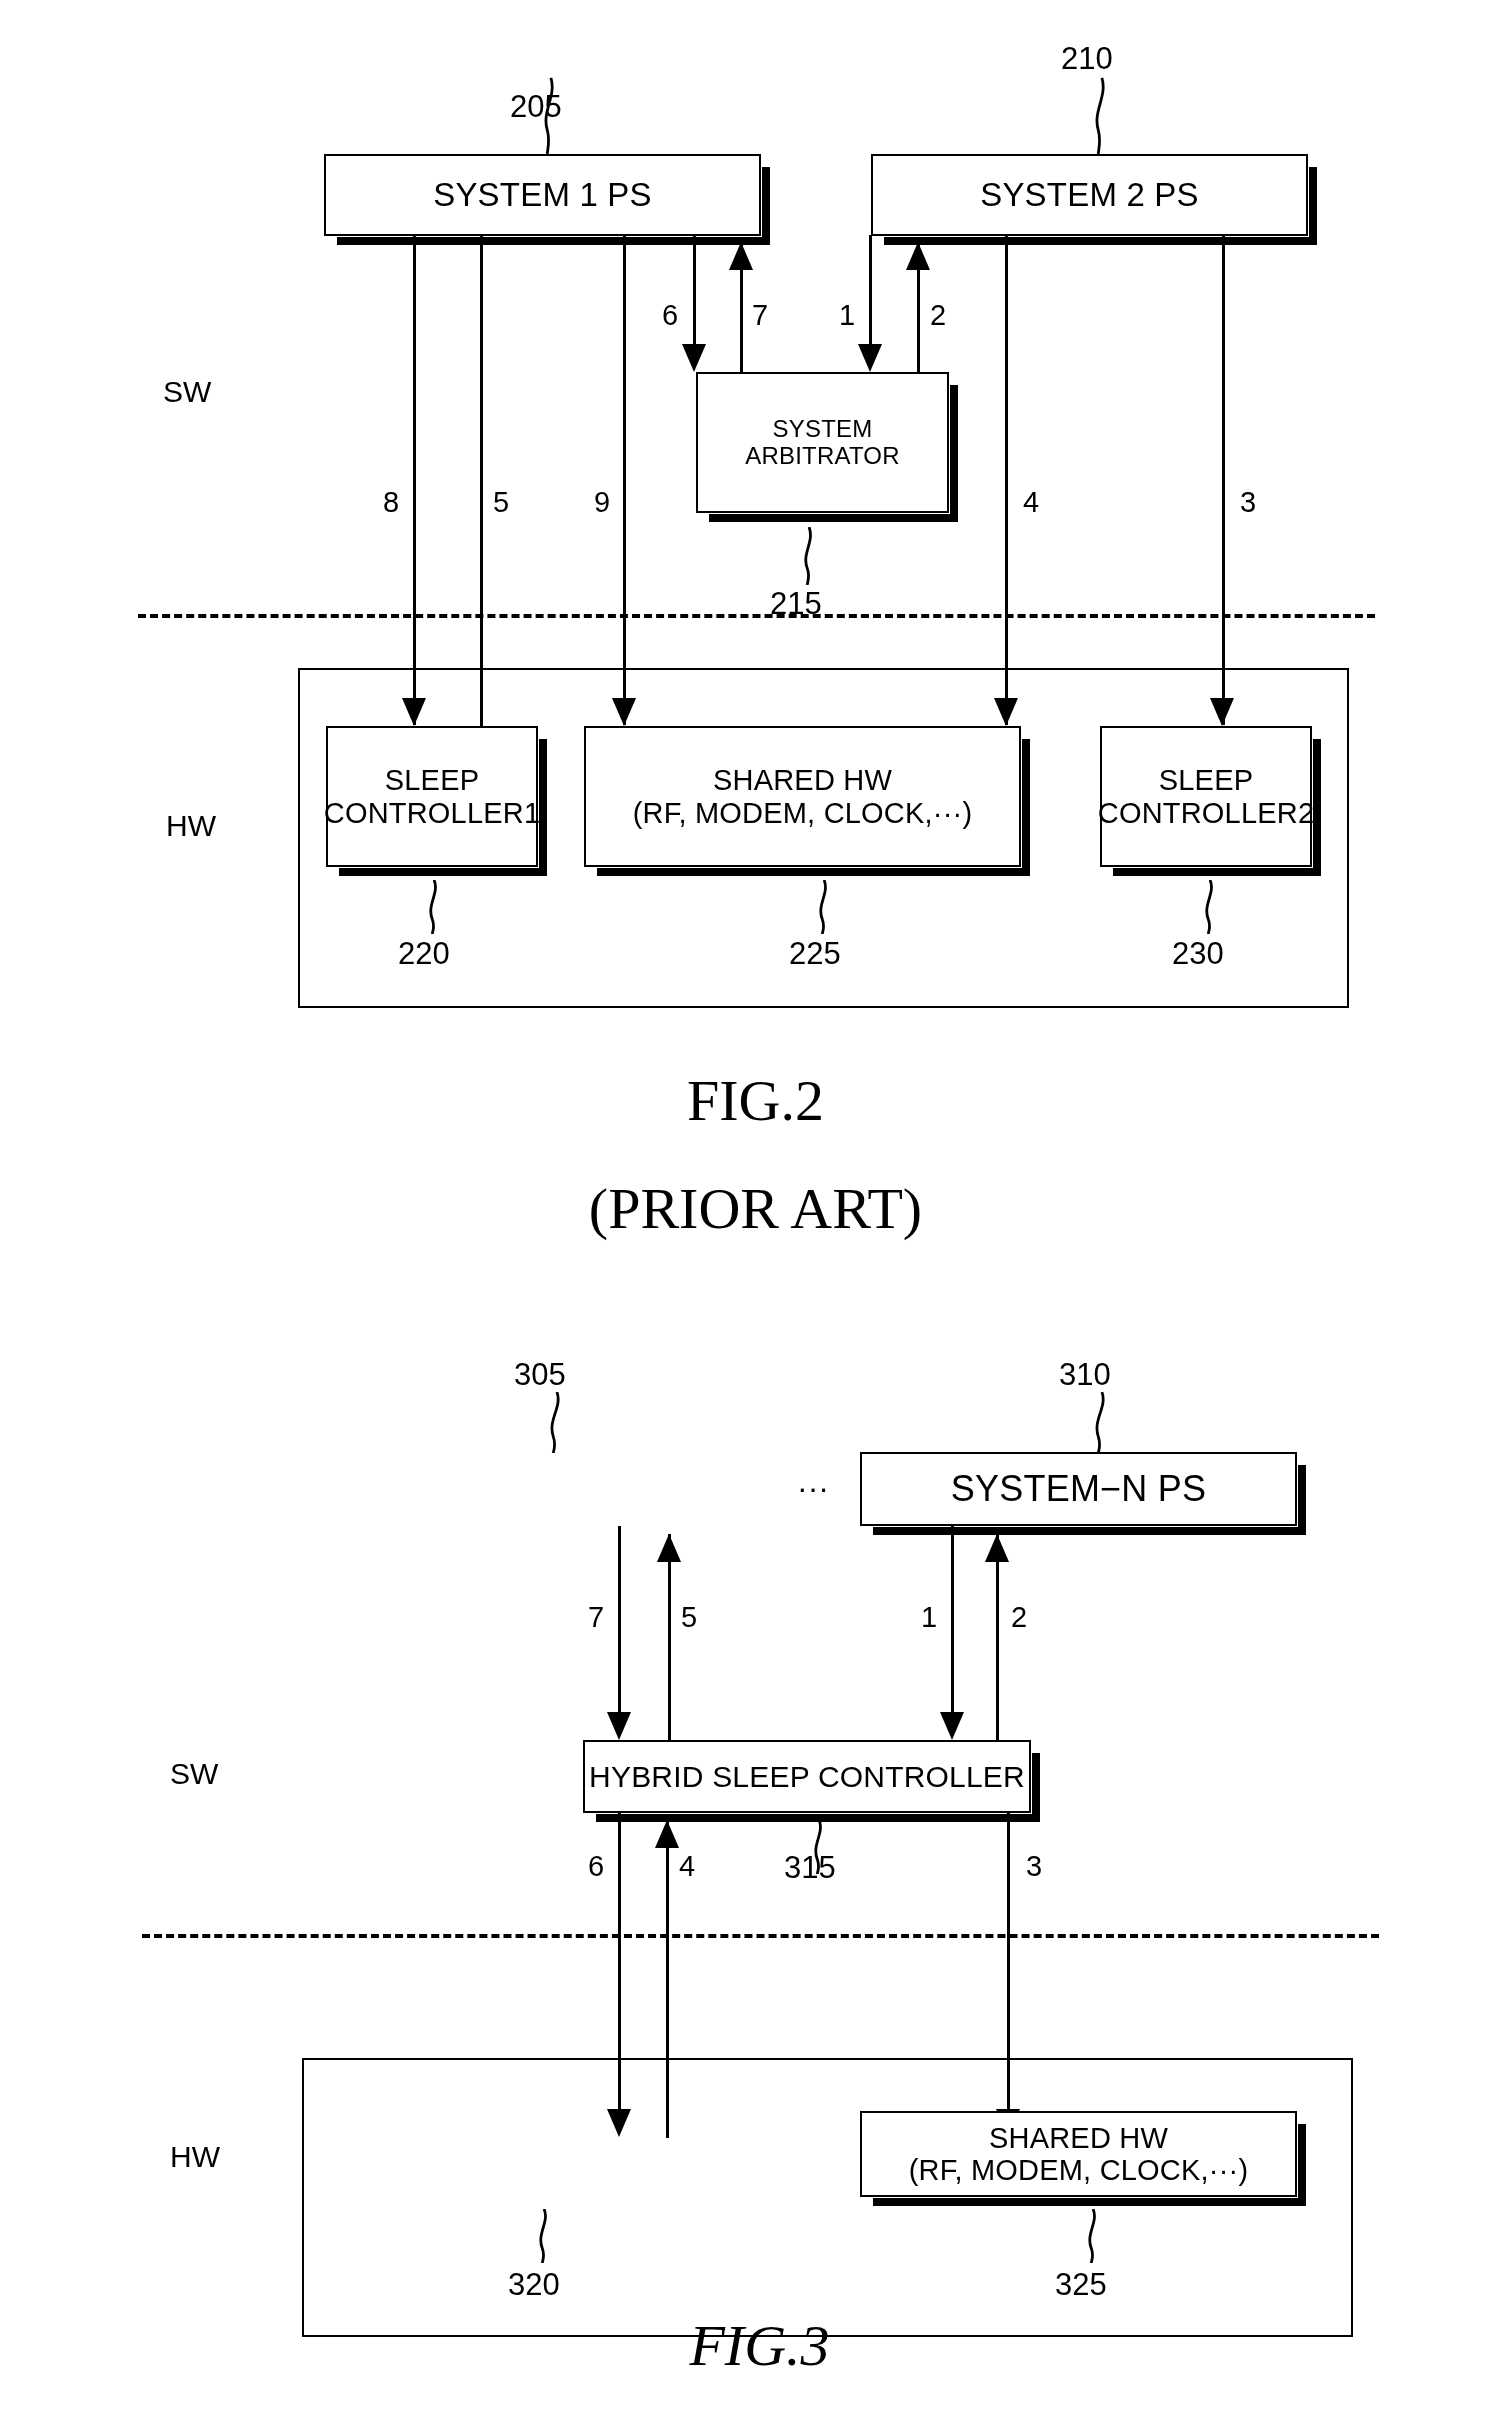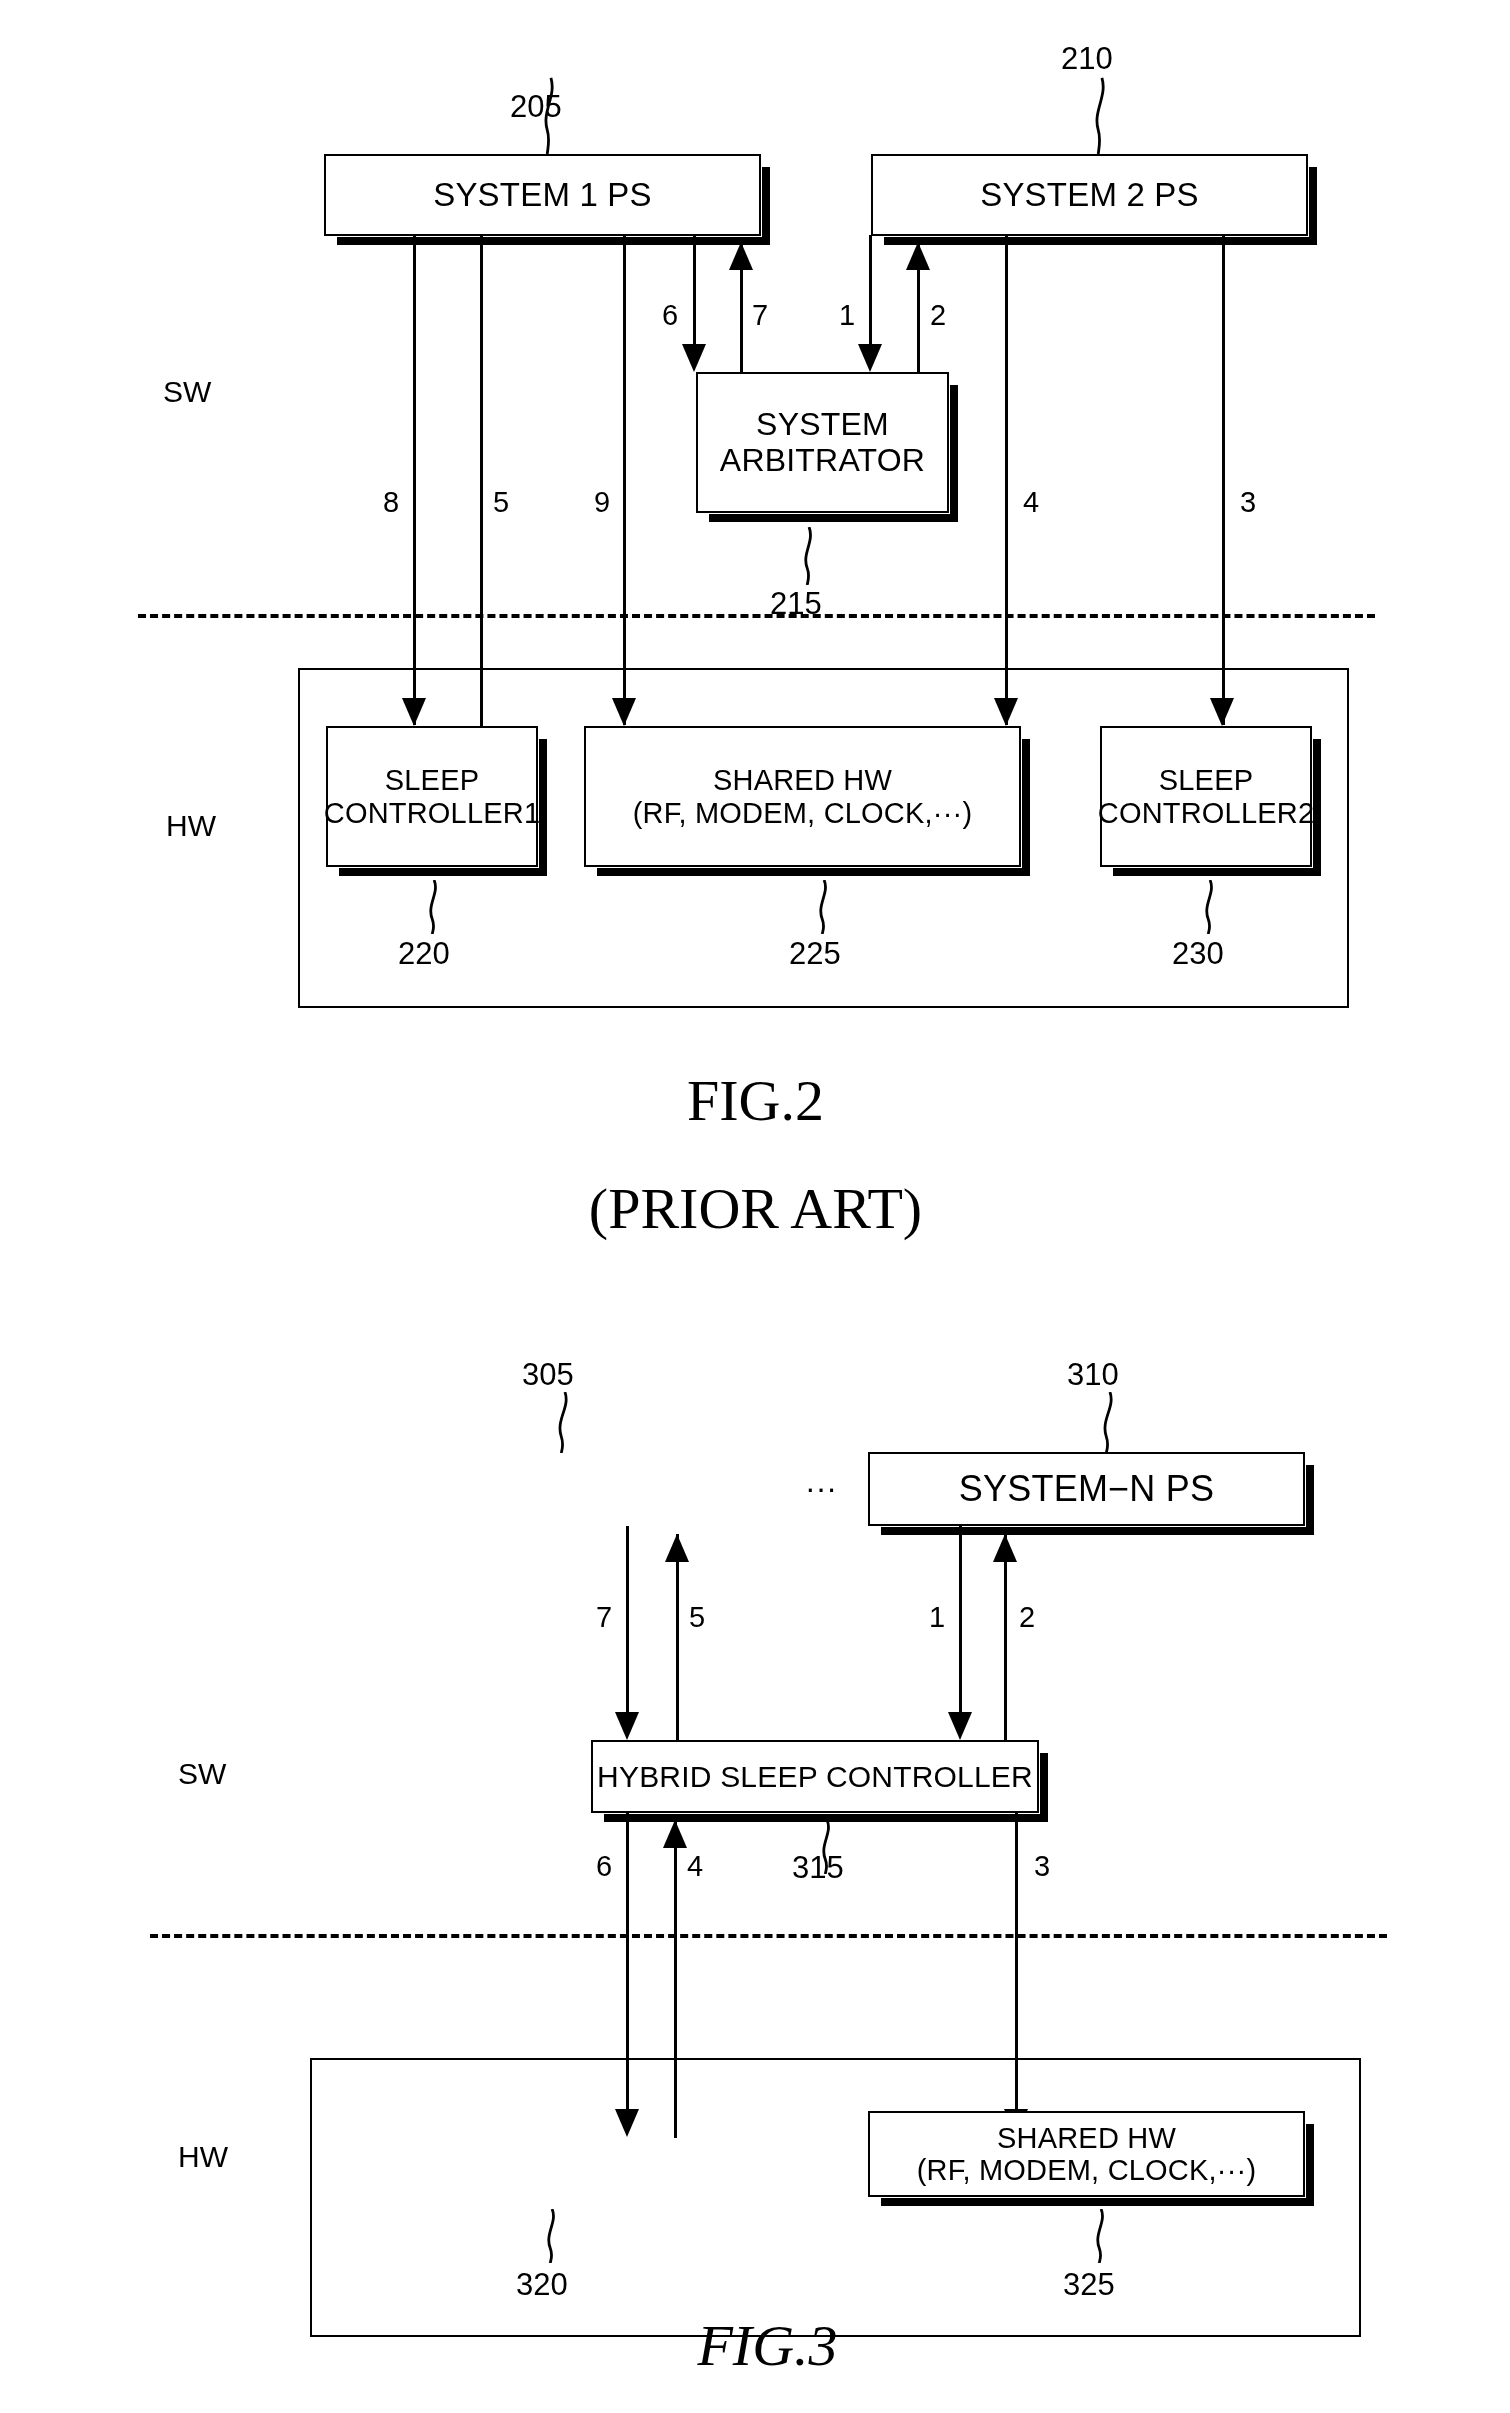--- a/index.html
+++ b/index.html
@@ -167,21 +167,21 @@
       <span class="shadow-b"></span>
       <span class="boxlabel">SYSTEM 1 PS</span>
     </div>
 
     <div class="pbox" style="left:871px; top:154px; width:437px; height:82px; font-size:33px;">
       <span class="shadow-r"></span>
       <span class="shadow-b"></span>
       <span class="boxlabel">SYSTEM 2 PS</span>
     </div>
 
-    <div class="pbox" style="left:696px; top:372px; width:253px; height:141px; font-size:32px;">
+    <div class="pbox" style="left:696px; top:372px; width:253px; height:141px; font-size:24px;">
       <span class="shadow-r"></span>
       <span class="shadow-b"></span>
       <span class="boxlabel">SYSTEM
 ARBITRATOR</span>
     </div>
 
     <svg class="leader" style="left:796px; top:527px; width:28px; height:58px;" viewBox="0 0 30 62">
       <path d="M14 0 C 20 16, 6 28, 12 44 C 15 52, 13 57, 12 62" stroke="#000" stroke-width="3" fill="none"></path>
     </svg>
     <div class="refnum" style="left:770px; top:588px;">215</div>
@@ -260,21 +260,21 @@
     </div>
     <svg class="leader" style="left:1197px; top:880px; width:28px; height:54px;" viewBox="0 0 30 58">
       <path d="M14 0 C 20 14, 6 26, 12 42 C 15 50, 13 54, 12 58" stroke="#000" stroke-width="3" fill="none"></path>
     </svg>
     <div class="refnum" style="left:1172px; top:938px;">230</div>
 
     <div class="fig-caption" style="left:0; top:1072px; width:1511px;">FIG.2</div>
     <div class="fig-caption" style="left:0; top:1180px; width:1511px;">(PRIOR ART)</div>
   </div>
 
-  <div class="abs" style="left:12px; top:1303px; width:1247px; height:1111px;">
+  <div class="abs" style="left:4px; top:1303px; width:1247px; height:1111px;">
 
     <div class="refnum" style="left:510px; top:56px;">305</div>
     <svg class="leader" style="left:538px; top:89px; width:28px; height:61px;" viewBox="0 0 30 66">
       <path d="M16 0 C 22 16, 6 30, 12 48 C 15 57, 13 62, 12 66" stroke="#000" stroke-width="3" fill="none"></path>
     </svg>
 
     <div class="refnum" style="left:1055px; top:56px;">310</div>
     <svg class="leader" style="left:1083px; top:89px; width:28px; height:61px;" viewBox="0 0 30 66">
       <path d="M16 0 C 22 16, 6 30, 12 48 C 15 57, 13 62, 12 66" stroke="#000" stroke-width="3" fill="none"></path>
     </svg>

